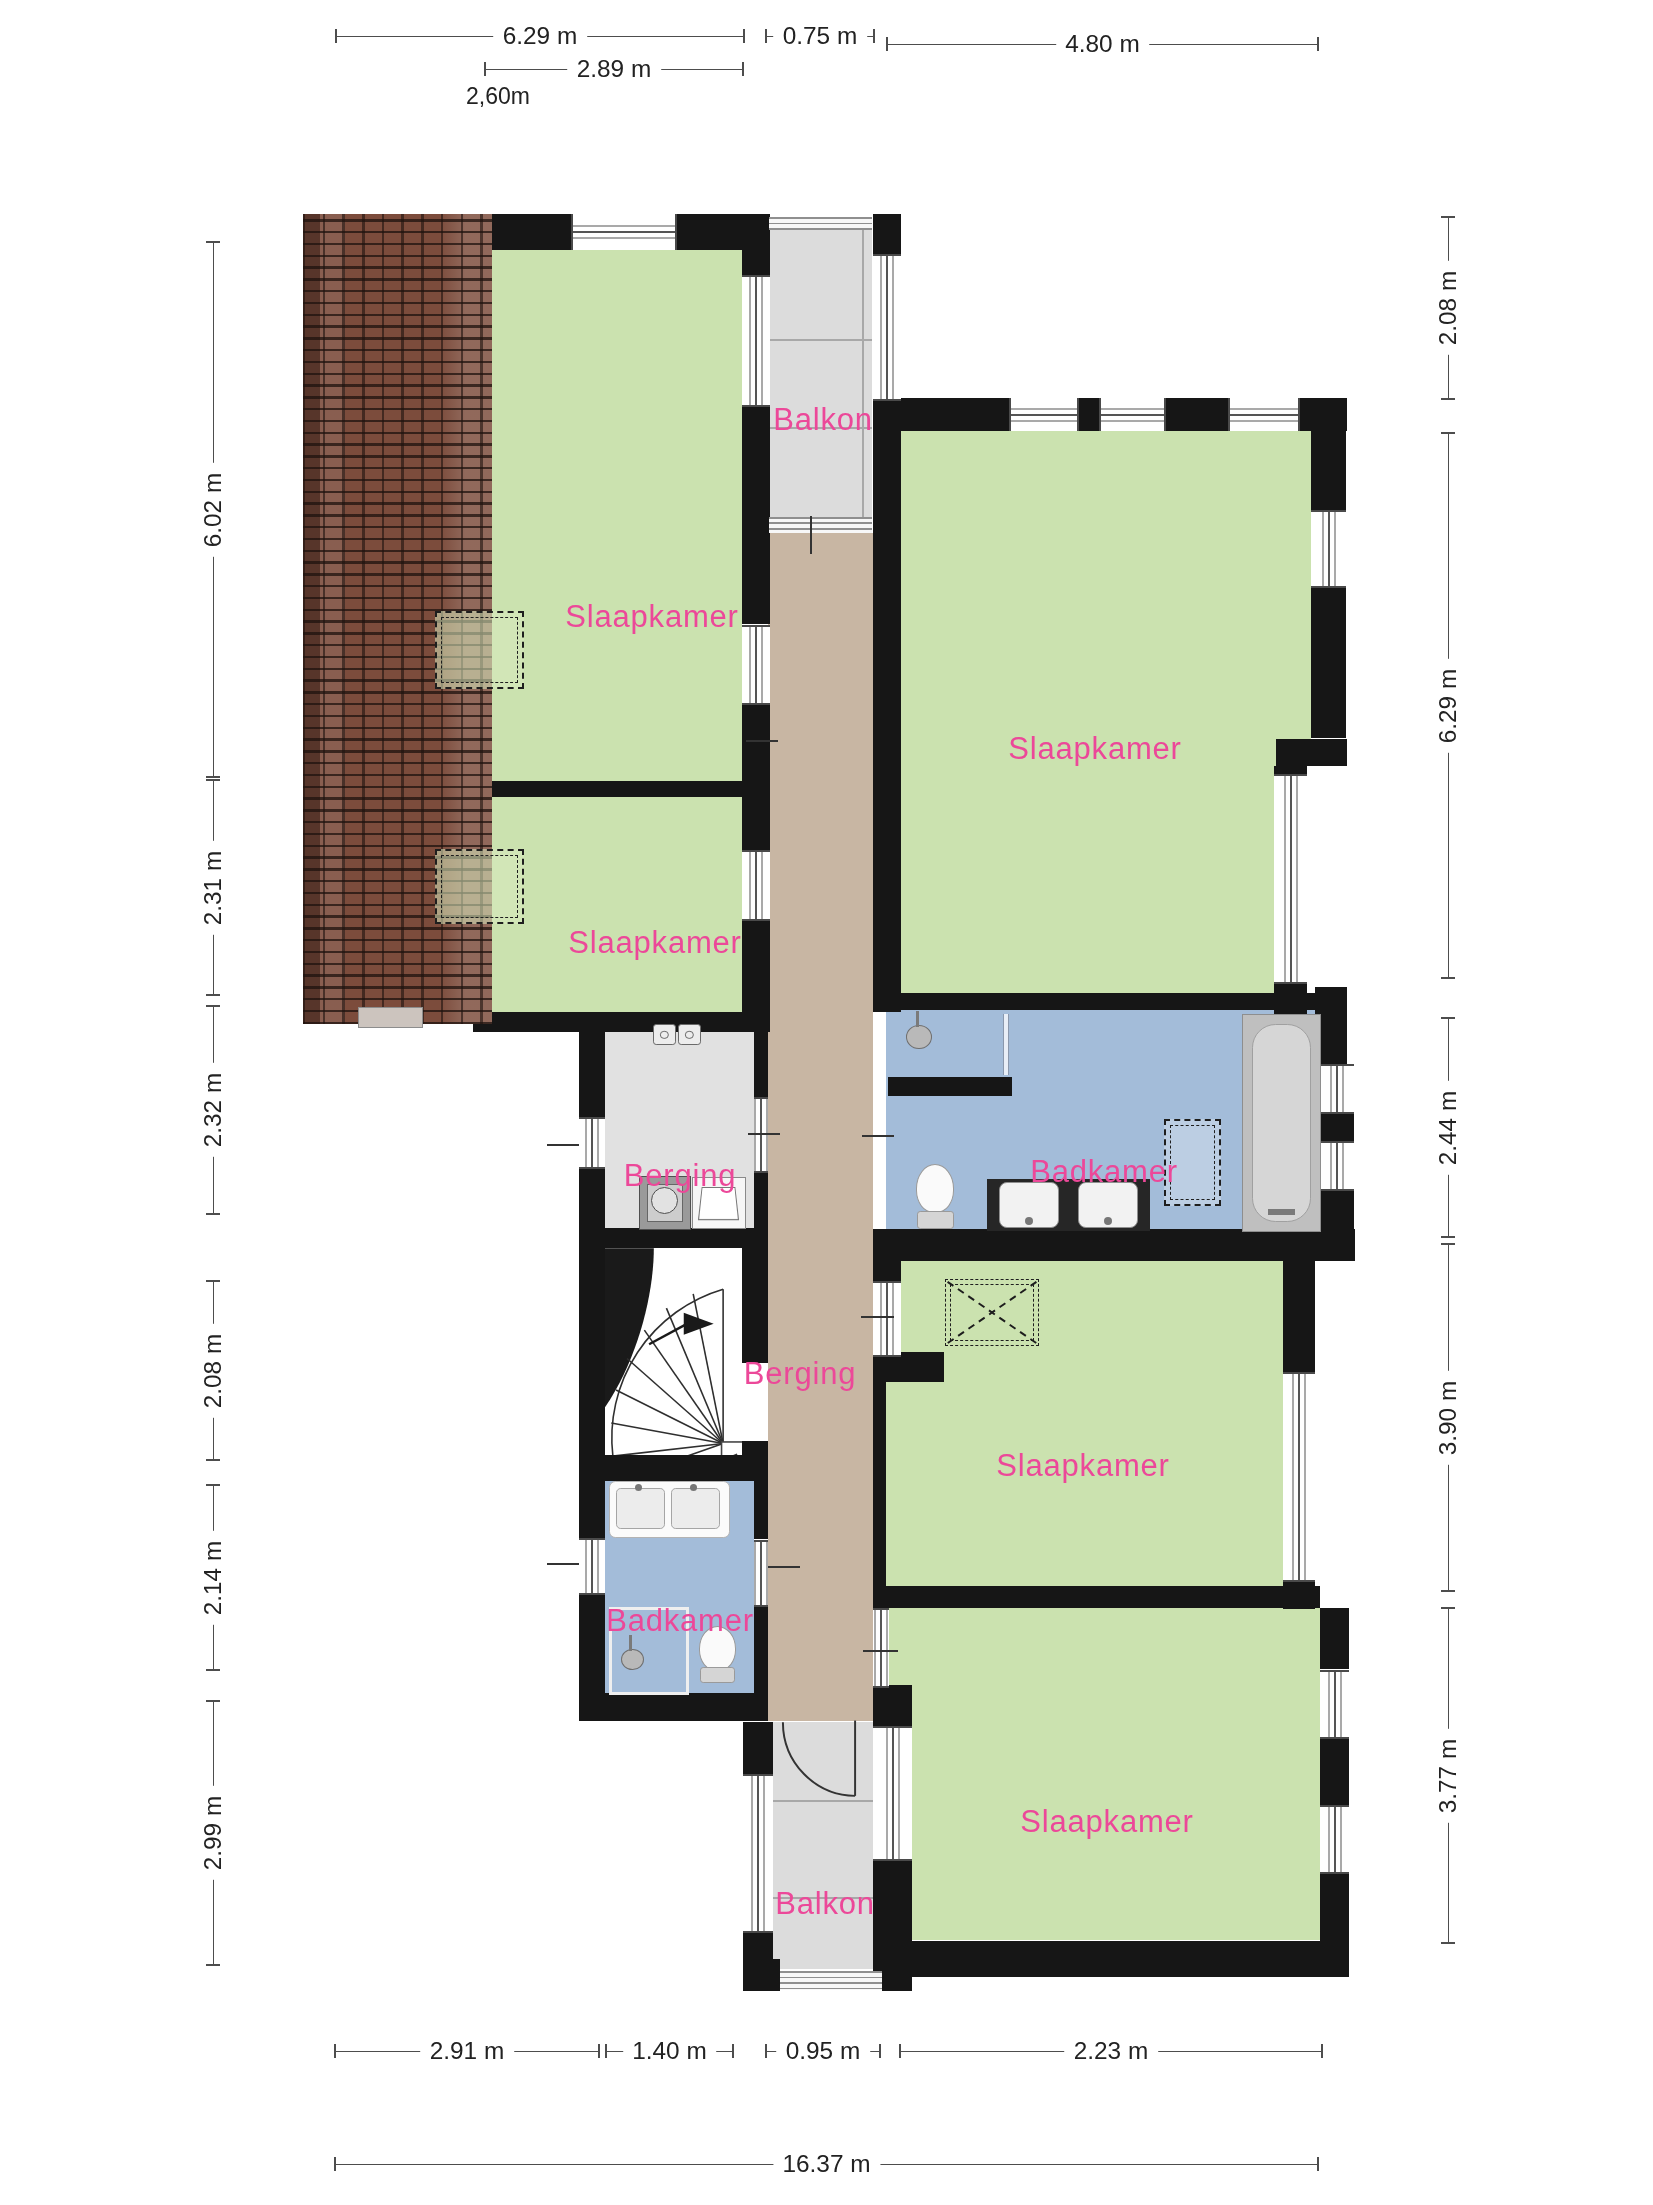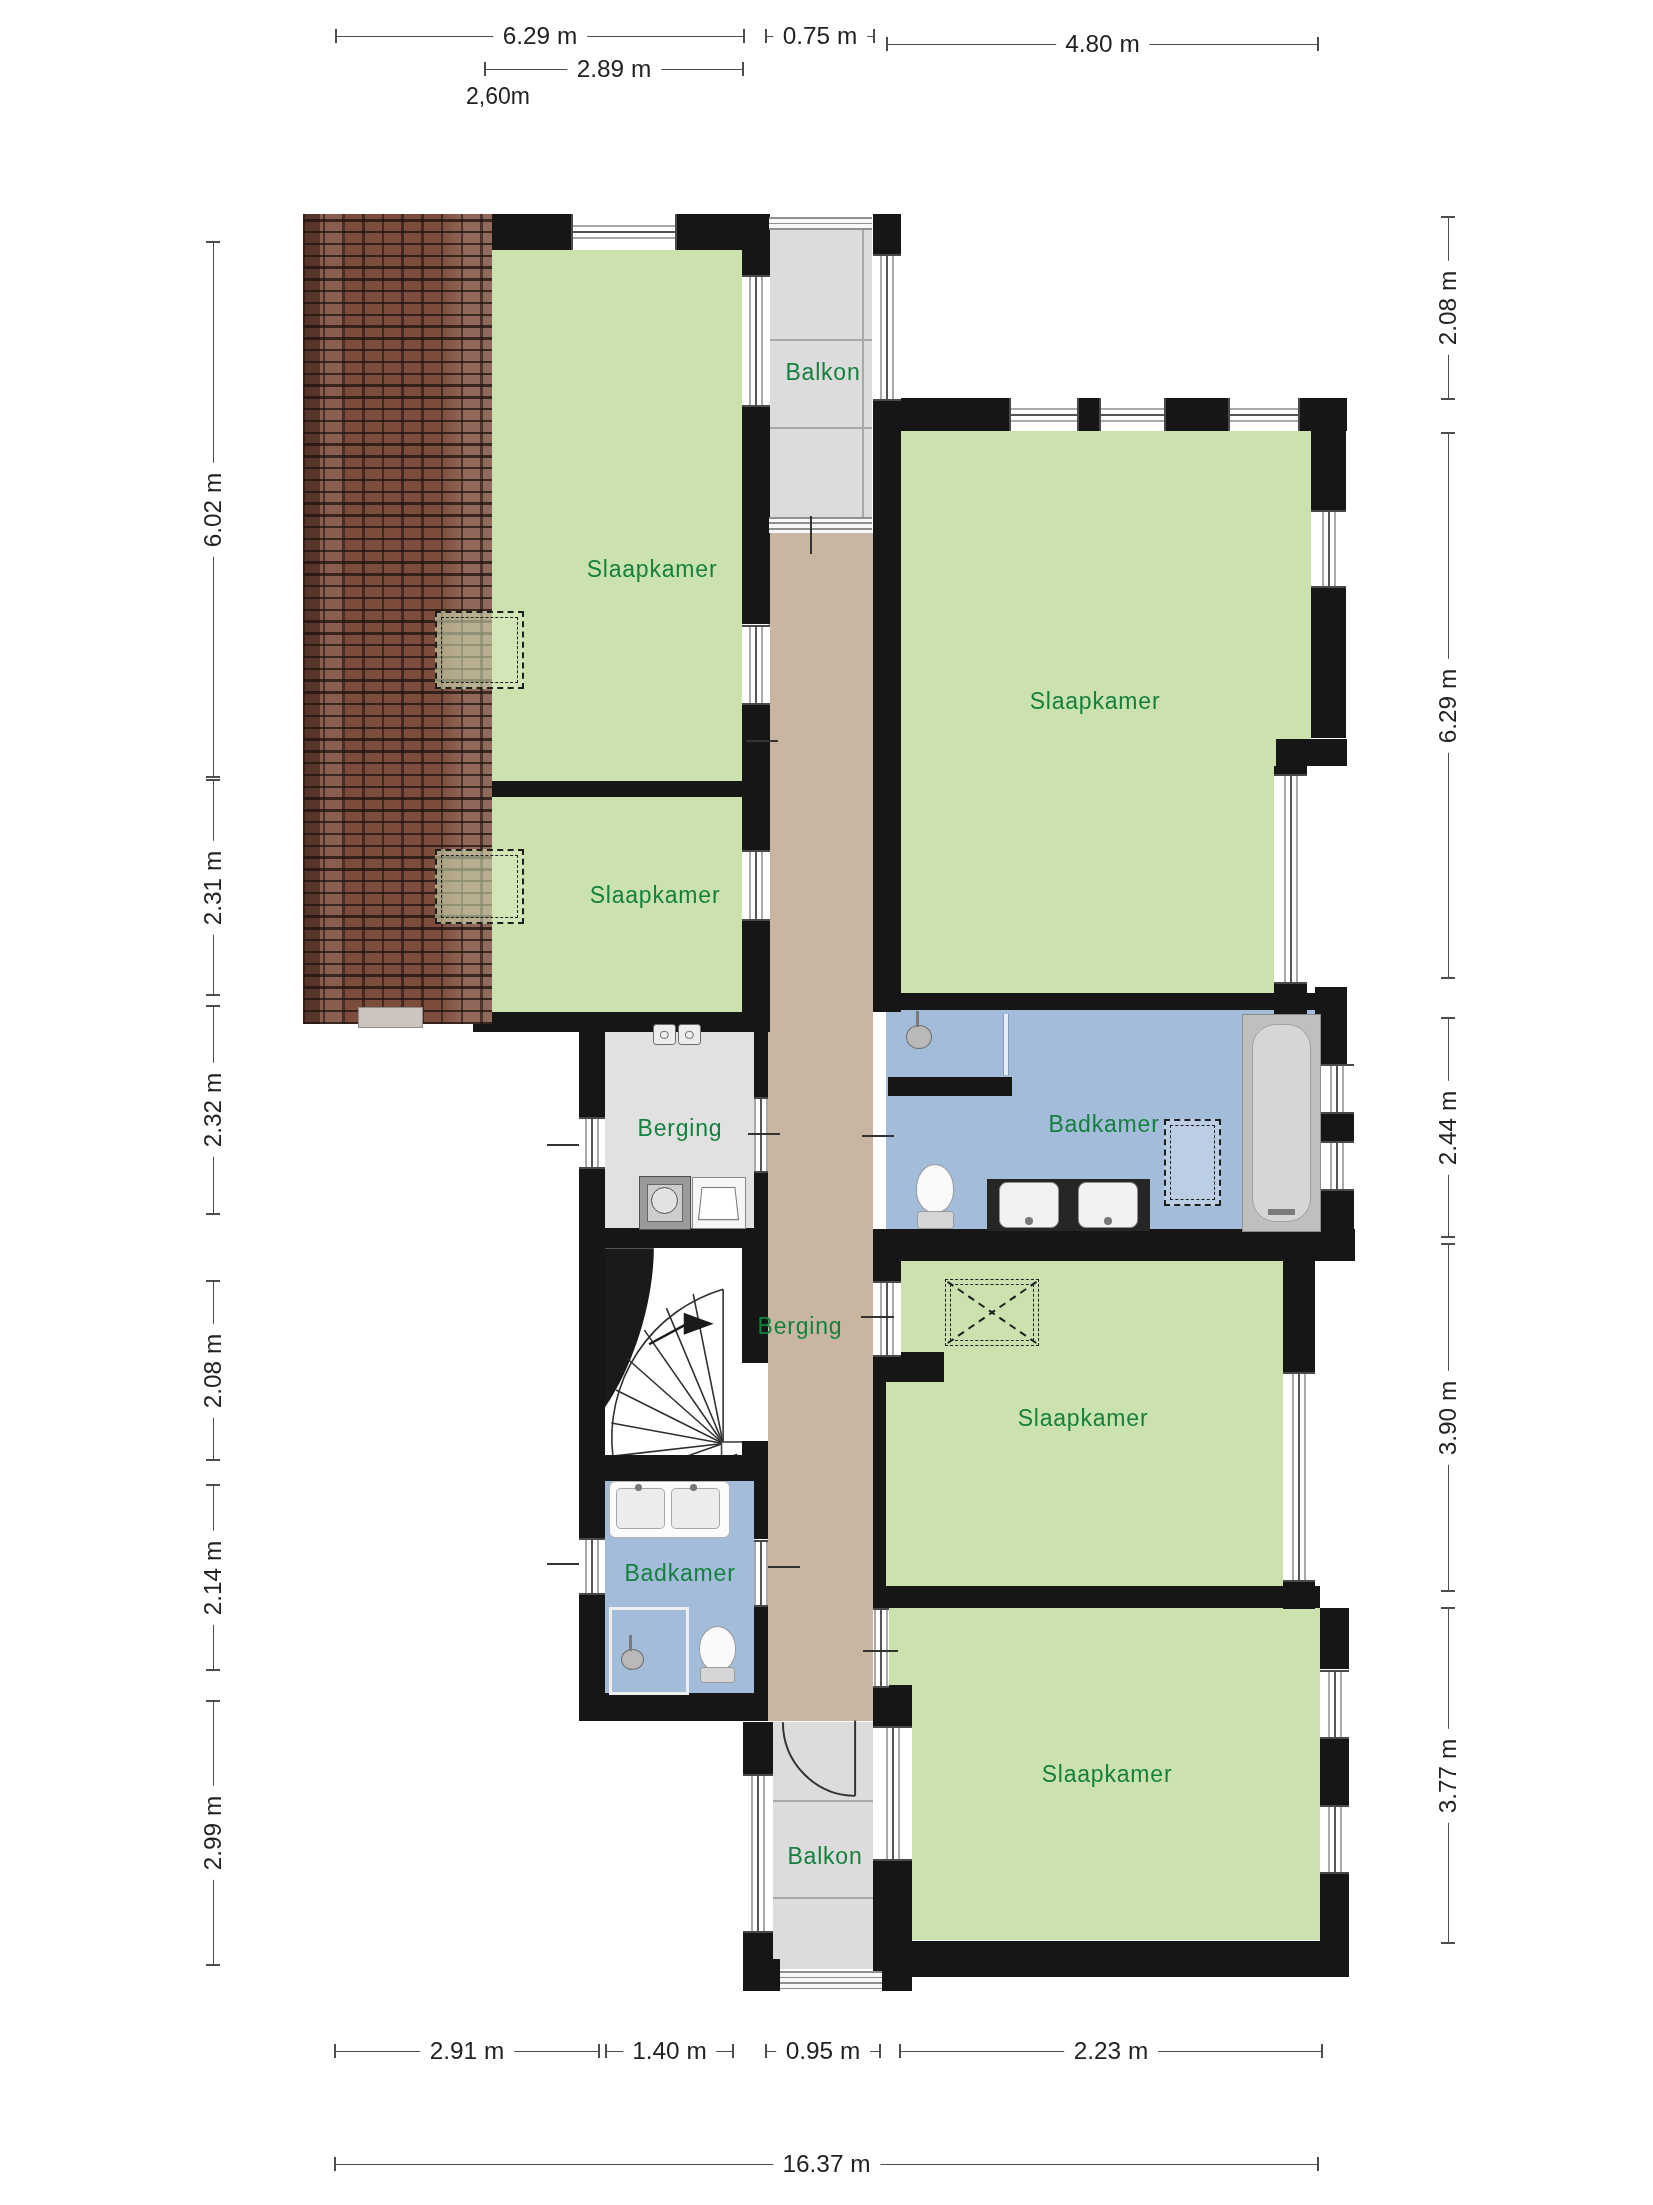--- a/index.html
+++ b/index.html
@@ -66,22 +66,22 @@
   .washer-in{position:absolute;inset:7px;background:#cdcdcd;border:0.8px solid #666;}
   .drum{position:absolute;left:11px;top:10.2px;width:25px;height:25px;border:1.6px solid #4f4f4f;border-radius:50%;background:#e2e2e2;}
   .basket{background:#f6f6f6;border:1.6px solid #8a8a8a;}
   .basket-in{position:absolute;left:7px;top:7px;width:35px;height:31.5px;border:1.6px solid #777;background:#fff;
     transform:perspective(47px) rotateX(16deg);}
   .meter{position:absolute;background:#ededed;border:1.6px solid #6a6a6a;border-radius:3.2px;z-index:5;}
   .meter::before{content:"";position:absolute;left:50%;top:50%;width:6.3px;height:6.3px;transform:translate(-50%,-50%);
     border:1.6px solid #6a6a6a;border-radius:50%;}
 
   
-  .rlabel{position:absolute;z-index:8;transform:translate(-50%,-50%);font-size:23px;color:#15803d;
-    letter-spacing:0.8px;white-space:nowrap;}
+  .rlabel{position:absolute;z-index:8;transform:translate(-50%,-50%);font-size:31px;color:#ec4899;
+    letter-spacing:0.8px;white-space:nowrap;margin-top:48px;}
 
   
   .dim-h{position:absolute;z-index:9;height:0;border-top:1.6px solid #4d4d4d;}
   .dim-h::before,.dim-h::after{content:"";position:absolute;width:1.6px;height:14px;background:#4d4d4d;top:-7.9px;}
   .dim-h::before{left:-0.8px;} .dim-h::after{right:-0.8px;}
   .dim-h .dlabel{position:absolute;left:50%;top:-0.8px;transform:translate(-50%,-50%);background:#fff;
     padding:0 9.5px;font-size:24.4px;color:#222;white-space:nowrap;}
   .dim-v{position:absolute;z-index:9;width:0;border-left:1.6px solid #4d4d4d;}
   .dim-v::before,.dim-v::after{content:"";position:absolute;height:1.6px;width:14px;background:#4d4d4d;left:-7.9px;}
   .dim-v::before{top:-0.8px;} .dim-v::after{bottom:-0.8px;}

